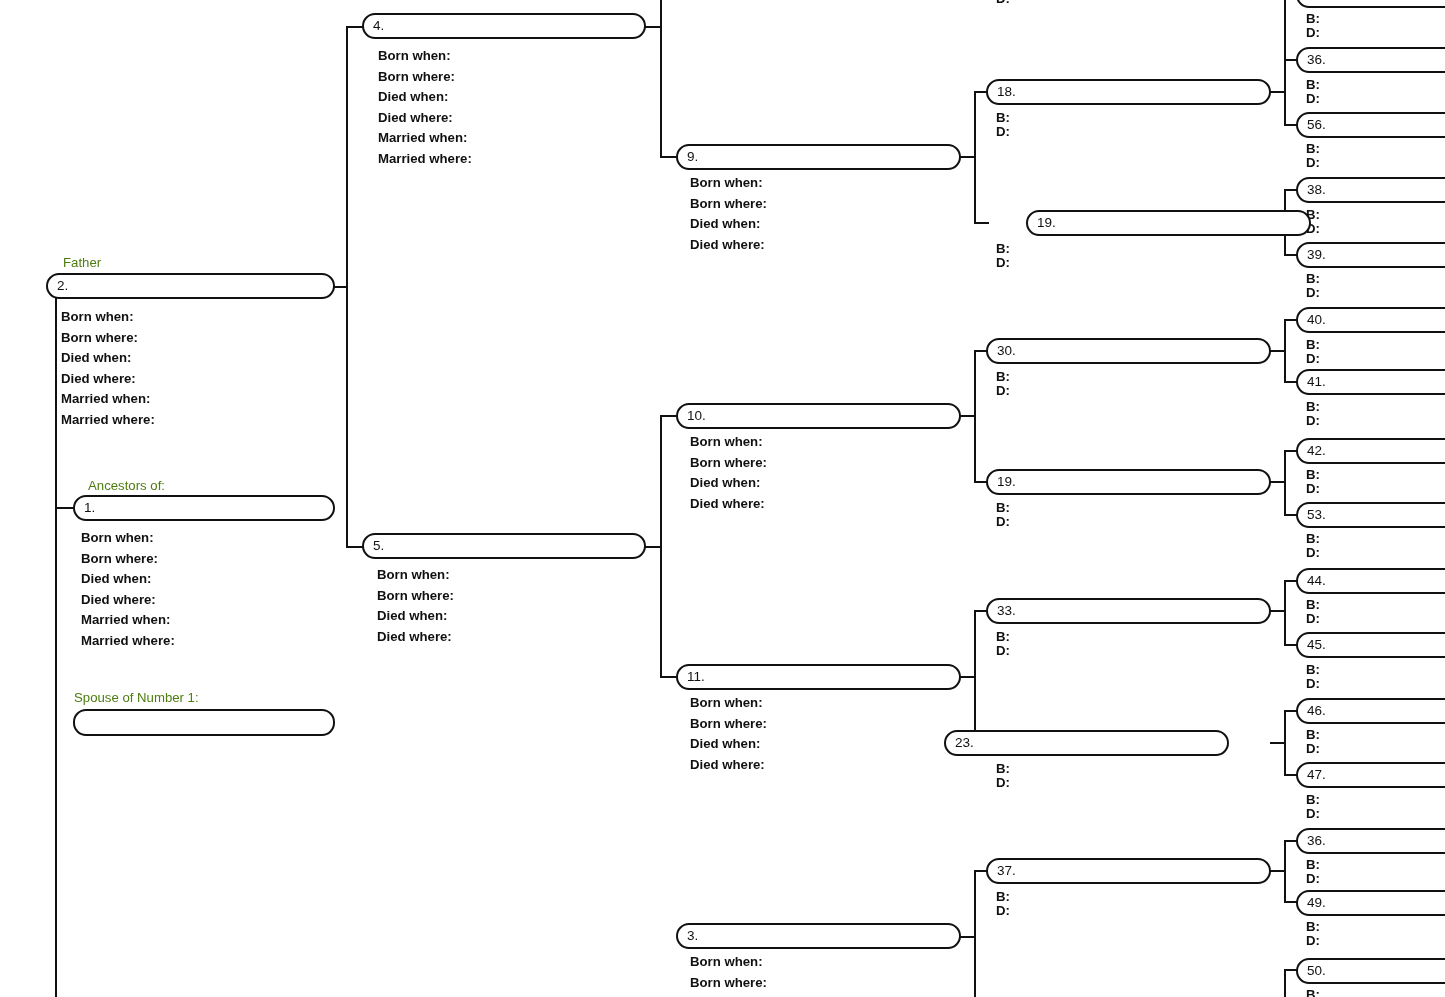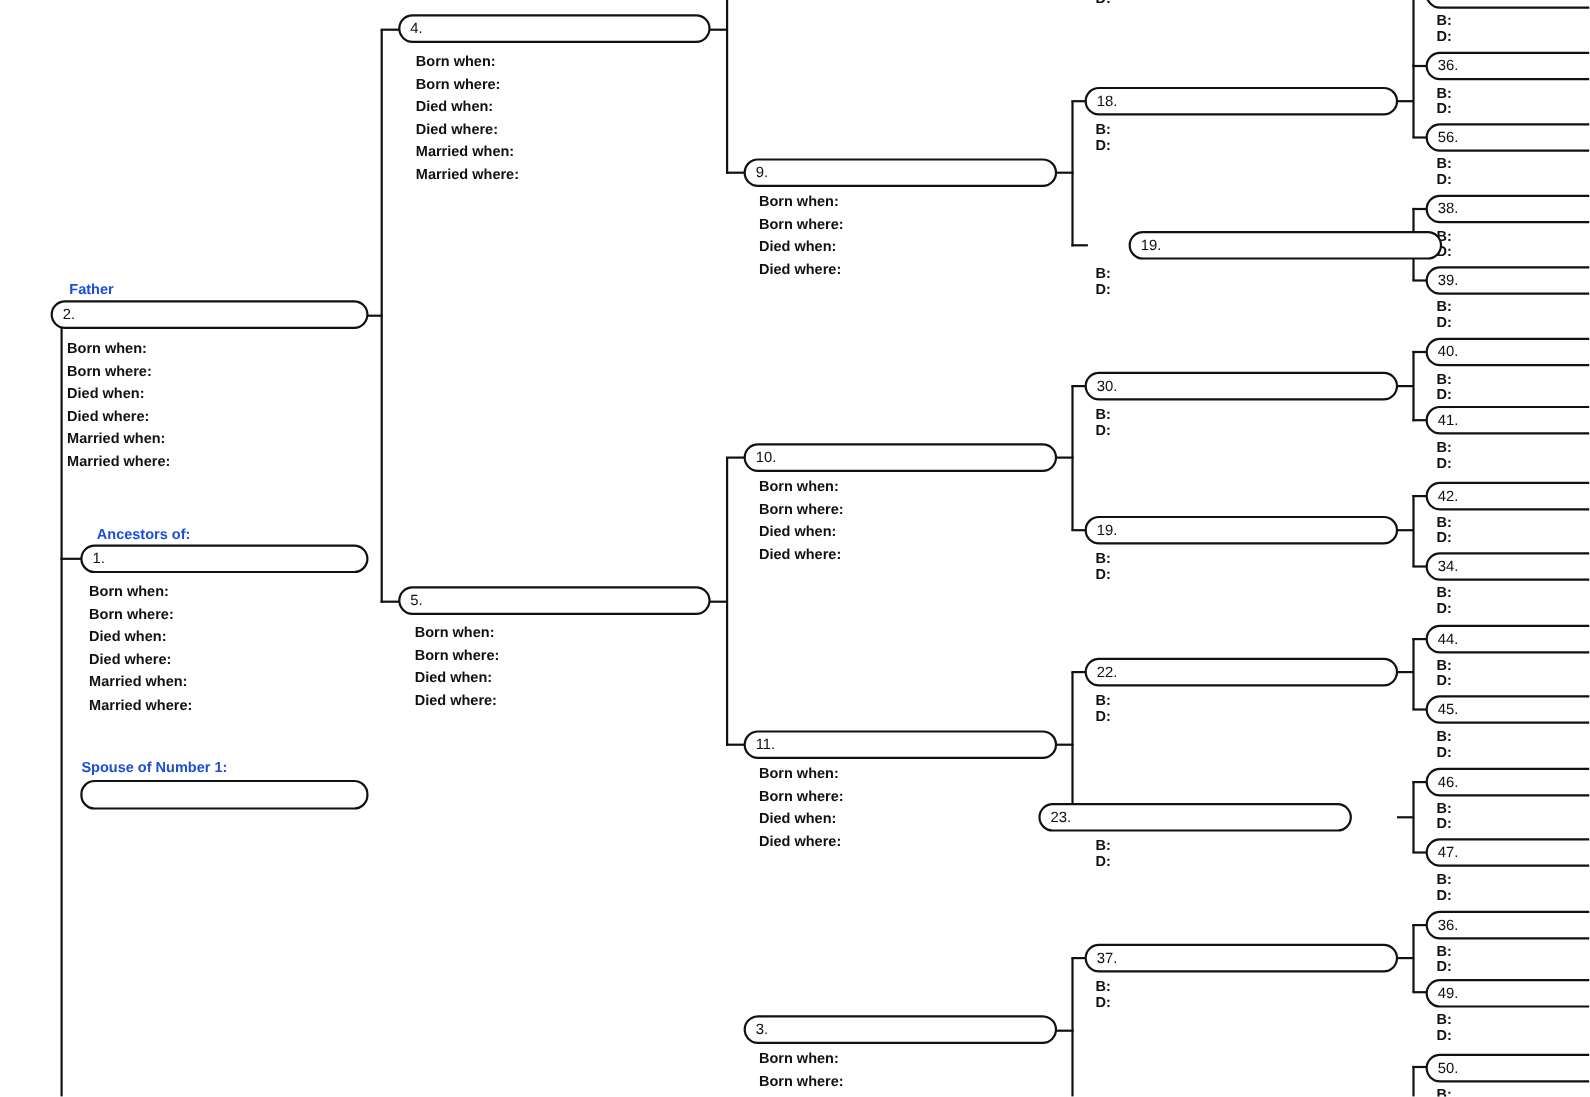--- a/index.html
+++ b/index.html
@@ -54,22 +54,22 @@
   }
   
   .fields.big div { line-height: 20.6px; }
   
   .fields.small div { font-size: 13.2px; line-height: 14.4px; }
 
   
   .caption {
     position: absolute;
     font-size: 13.2px;
-    font-weight: 700;
-    color: #1d4ed8;
+    font-weight: 400;
+    color: #4d7c0f;
     white-space: nowrap;
     z-index: 2;
   }
 
   
   .ln {
     position: absolute;
     background: #111111;
     z-index: 1;
   }
@@ -278,21 +278,21 @@
 
   <div class="pbox" style="left:986px; top:469px; width:285px;">
     <span class="num">19.</span>
   </div>
   <div class="fields small" style="left:996px; top:501px;">
     <div>B:</div>
     <div>D:</div>
   </div>
 
   <div class="pbox" style="left:986px; top:598px; width:285px;">
-    <span class="num">22.</span>
+    <span class="num">33.</span>
   </div>
   <div class="fields small" style="left:996px; top:630px;">
     <div>B:</div>
     <div>D:</div>
   </div>
 
   <div class="pbox" style="left:944px; top:730px; width:285px;">
     <span class="num">23.</span>
   </div>
   <div class="fields small" style="left:996px; top:762px;">
@@ -366,21 +366,21 @@
 
   <div class="pbox" style="left:1296px; top:438px; width:180px;">
     <span class="num">42.</span>
   </div>
   <div class="fields small" style="left:1306px; top:468px;">
     <div>B:</div>
     <div>D:</div>
   </div>
 
   <div class="pbox" style="left:1296px; top:502px; width:180px;">
-    <span class="num">34.</span>
+    <span class="num">53.</span>
   </div>
   <div class="fields small" style="left:1306px; top:532px;">
     <div>B:</div>
     <div>D:</div>
   </div>
 
   <div class="pbox" style="left:1296px; top:568px; width:180px;">
     <span class="num">44.</span>
   </div>
   <div class="fields small" style="left:1306px; top:598px;">

